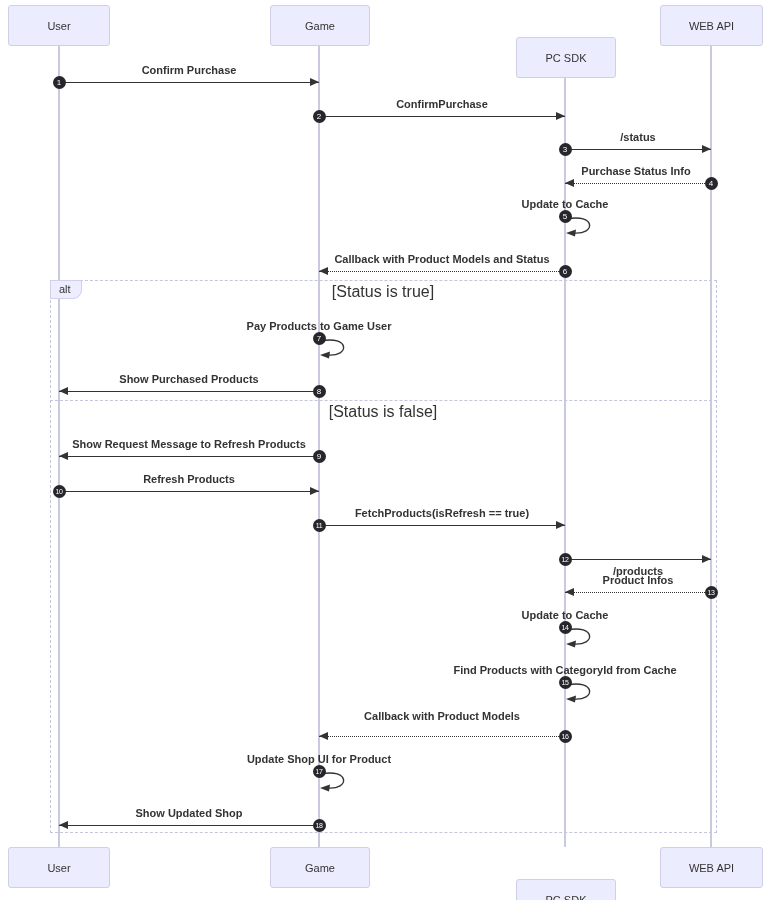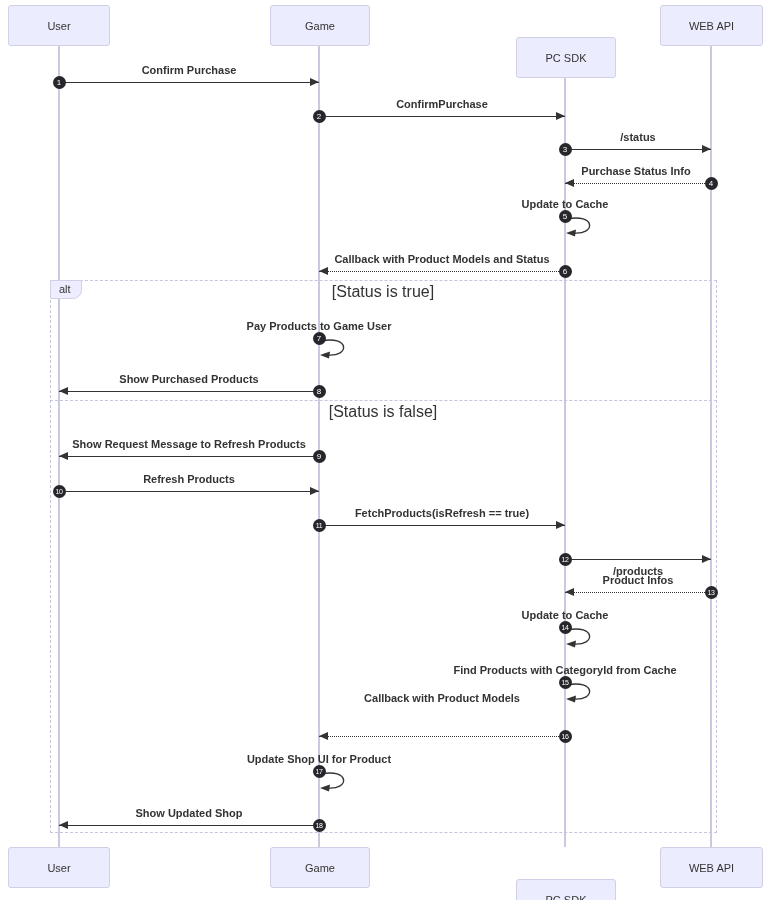--- a/index.html
+++ b/index.html
@@ -123,21 +123,21 @@
       <div class="mlabel" style="left: 565px; top: 609px;">Update to Cache</div>
       <div class="num two" style="left: 558.5px; top: 621px;">14</div>
       <svg width="40" height="28" class="selfloop" style="left: 563px; top: 681px;">
         <path d="M4,4 C32,-2 34,20 10,18" fill="none" stroke="#333" stroke-width="1.4"></path>
         <polygon points="3,18 13,14.5 12,21.5" fill="#333"></polygon>
       </svg>
       <div class="mlabel" style="left: 565px; top: 664px;">Find Products with CategoryId from Cache</div>
       <div class="num two" style="left: 558.5px; top: 676px;">15</div>
       <div class="mline dotted" style="left: 319px; top: 736px; width: 246px;"></div>
       <div class="head left" style="left: 319px; top: 732px;"></div>
-      <div class="mlabel" style="left: 442px; top: 692px;">Callback with Product Models</div>
+      <div class="mlabel" style="left: 442px; top: 710px;">Callback with Product Models</div>
       <div class="num two" style="left: 558.5px; top: 730px;">16</div>
       <svg width="40" height="28" class="selfloop" style="left: 317px; top: 770px;">
         <path d="M4,4 C32,-2 34,20 10,18" fill="none" stroke="#333" stroke-width="1.4"></path>
         <polygon points="3,18 13,14.5 12,21.5" fill="#333"></polygon>
       </svg>
       <div class="mlabel" style="left: 319px; top: 753px;">Update Shop UI for Product</div>
       <div class="num two" style="left: 312.5px; top: 765px;">17</div>
       <div class="mline" style="left: 59px; top: 825px; width: 260px;"></div>
       <div class="head left" style="left: 59px; top: 821px;"></div>
       <div class="mlabel" style="left: 189px; top: 807px;">Show Updated Shop</div>

